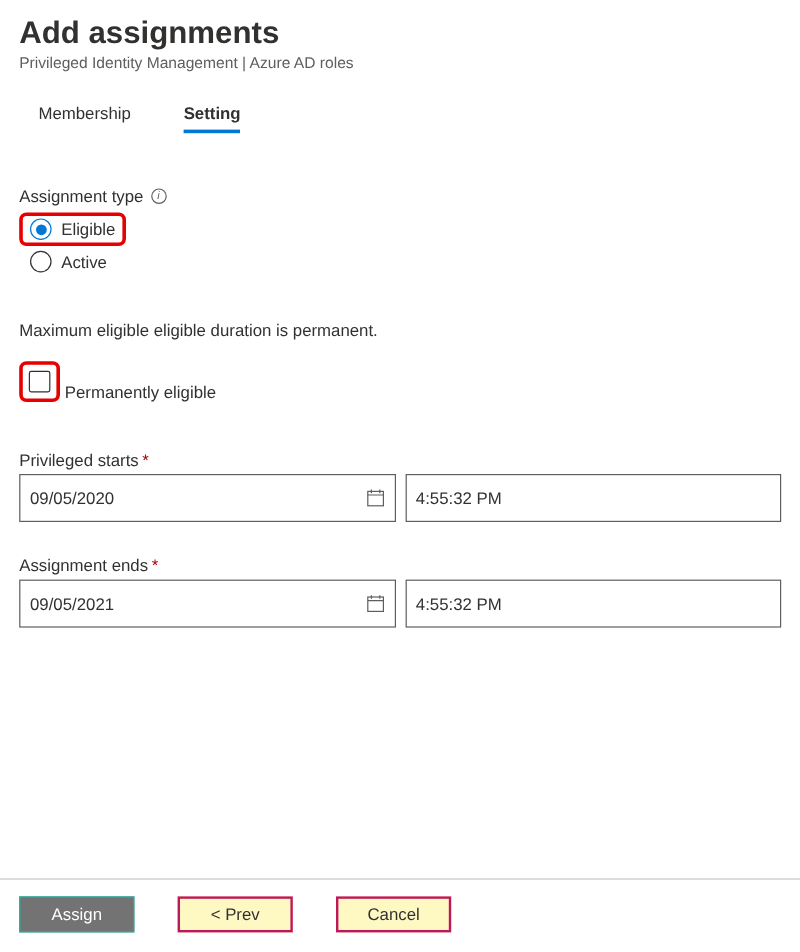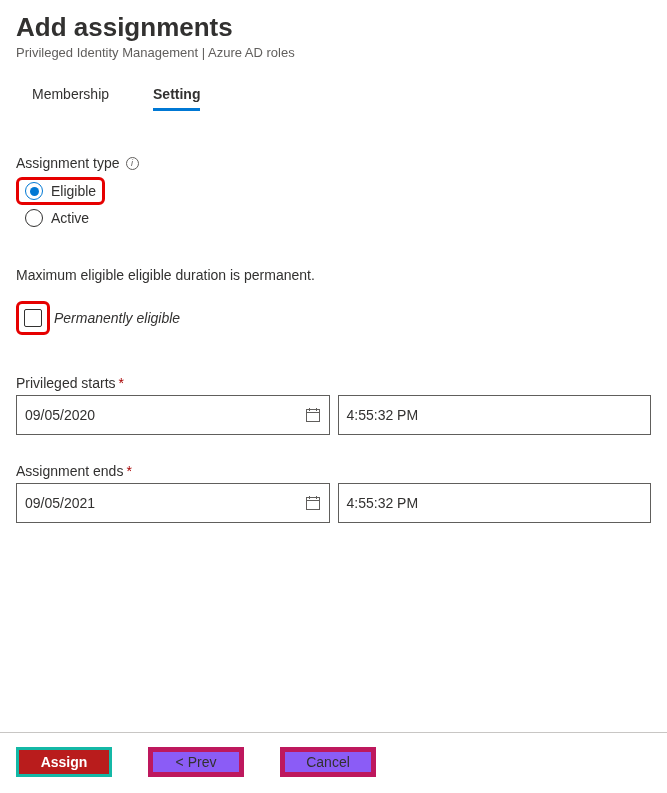--- a/index.html
+++ b/index.html
@@ -91,24 +91,23 @@
     background: #0078d4;
     border-radius: 50%;
   }
   .radio-label { font-size: 14px; }
   .info-text {
     font-size: 14px;
     margin: 40px 0 18px 0;
   }
   .checkbox-row {
     display: flex;
-    align-items: center;
+    align-items: flex-end;
     gap: 4px;
     margin-bottom: 40px;
-    font-style: italic;
   }
   .checkbox-hl {
     border: 3px solid #e60000;
     border-radius: 6px;
     padding: 5px;
     display:inline-flex;
   }
   .checkbox {
     width: 18px; height: 18px;
     border: 1px solid #323130;
@@ -154,28 +153,28 @@
     height: 30px;
     min-width: 96px;
     padding: 0 18px;
     font-size: 14px;
     cursor: pointer;
     display: inline-flex;
     align-items: center;
     justify-content: center;
   }
   .btn-primary {
-    background: #b91c1c;
+    background: #737373;
     color: #fff;
-    font-weight: 700;
-    border: 3px solid #14b8a6;
+    font-weight: 400;
+    border: 1px solid #14b8a6;
   }
   .btn-secondary {
-    background: #8b5cf6;
-    border: 5px solid #be185d;
+    background: #fef9c3;
+    border: 2px solid #be185d;
     color: #323130;
   }
 </style>
 </head>
 <body>
 
 <div class="page">
 
   <h1 class="title">Add assignments</h1>
   <div class="subtitle">Privileged Identity Management | Azure AD roles</div>

